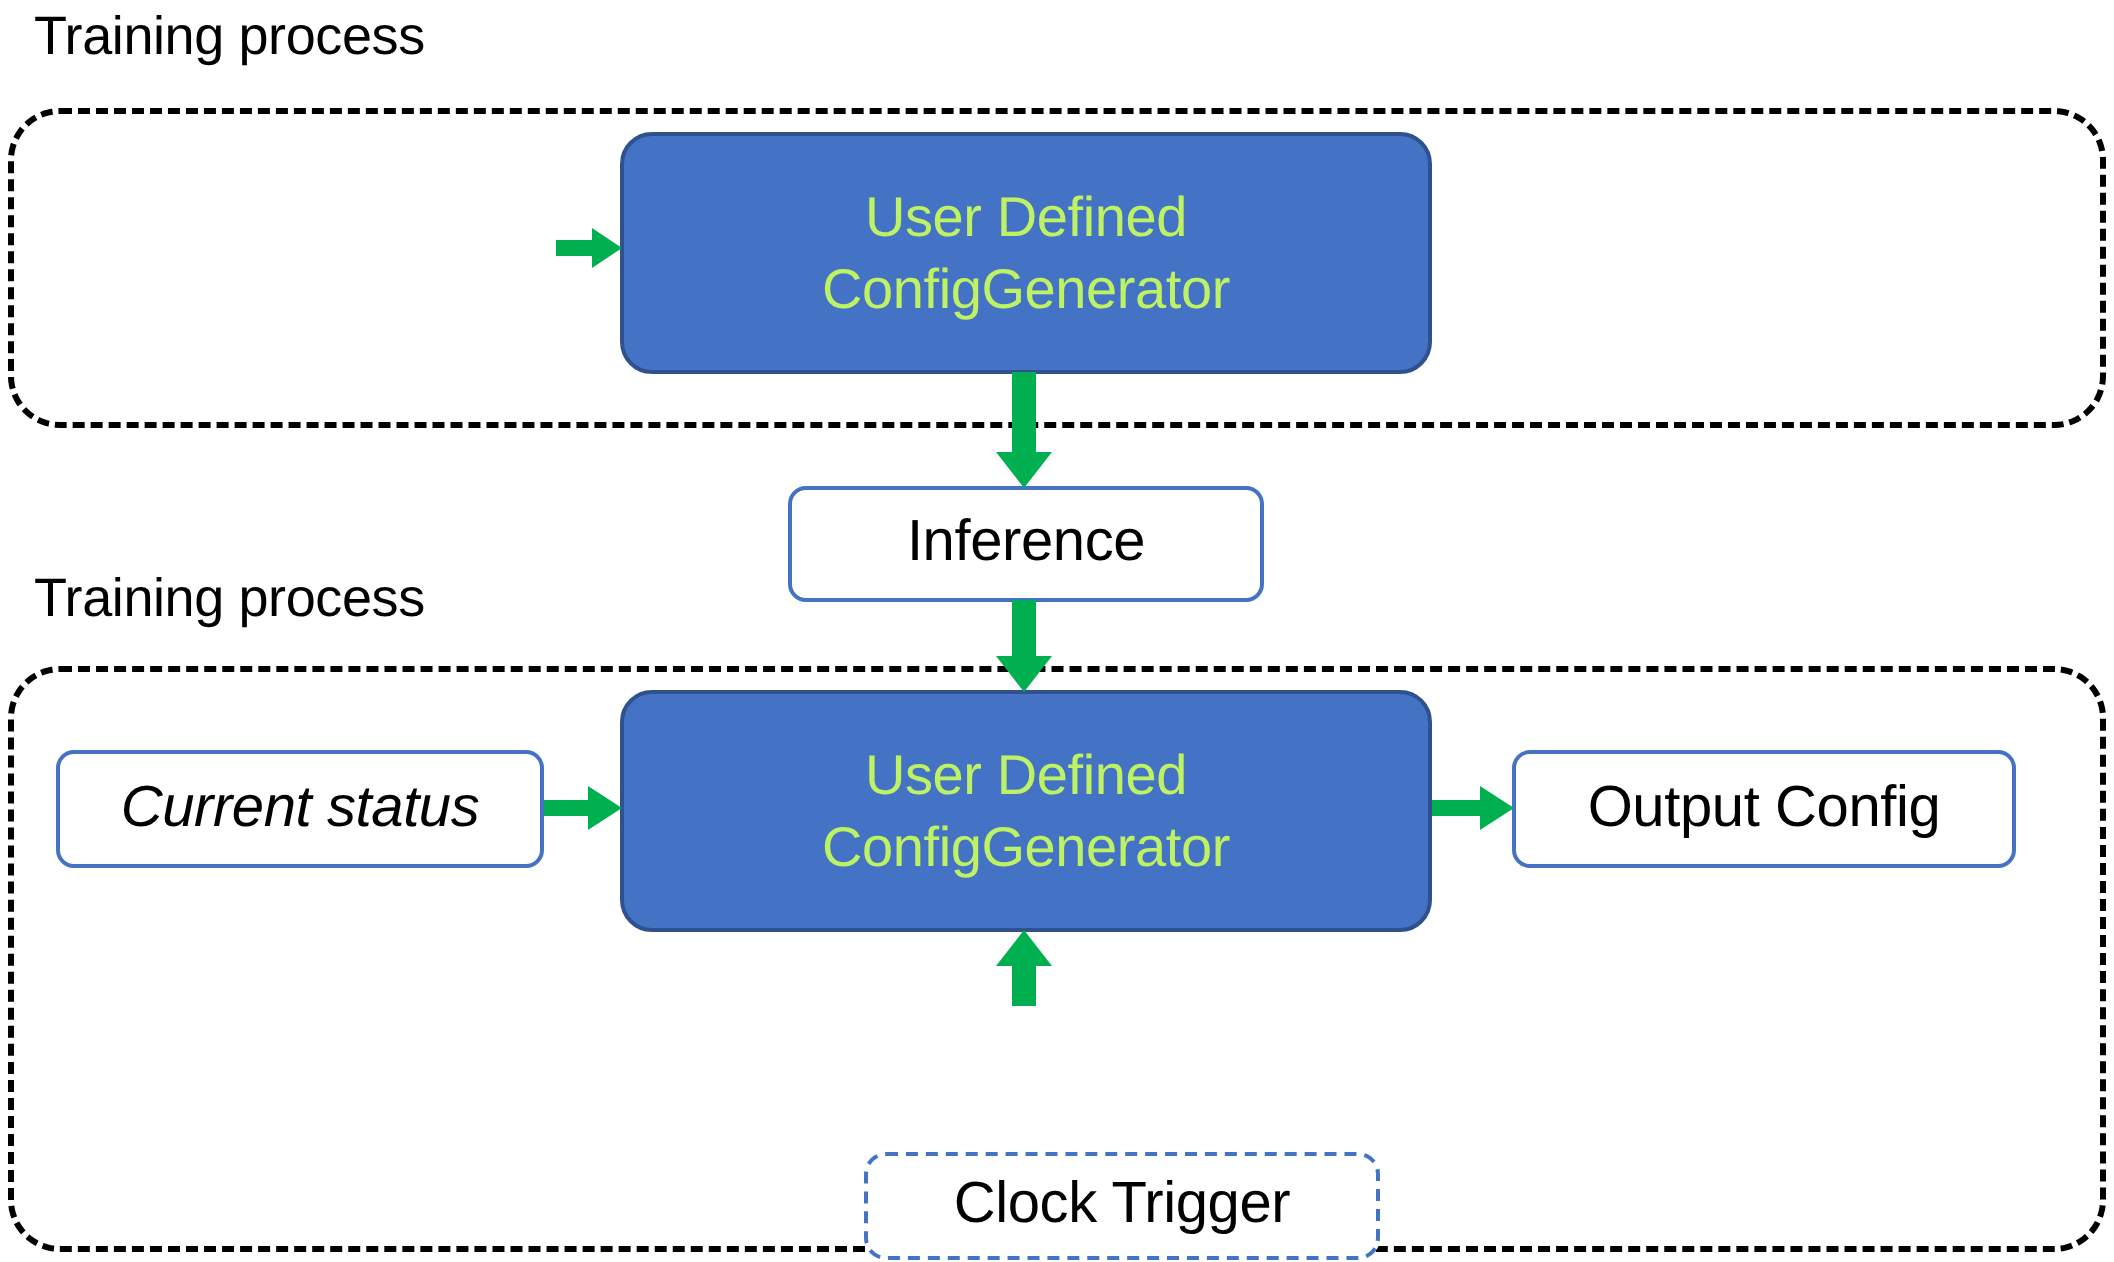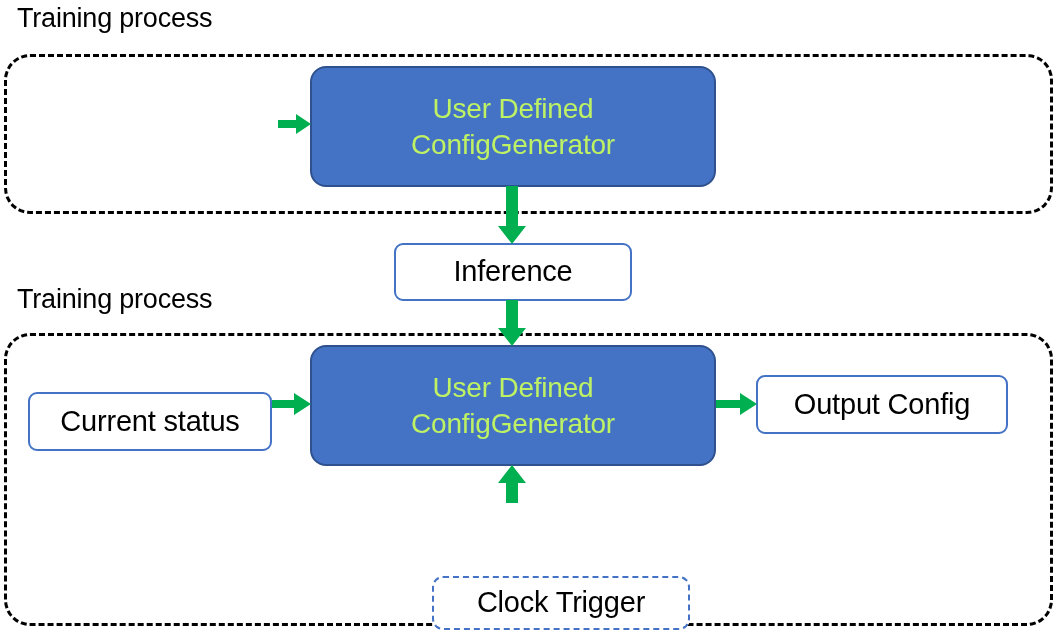--- a/index.html
+++ b/index.html
@@ -74,21 +74,21 @@
   }
 
   
   #node-training-data { left: 40px;  top: 96px;  width: 238px; height: 60px; }
   #node-cfggen-train  { left: 310px; top: 66px;  width: 406px; height: 121px; }
 
   
   #node-checkpoint    { left: 394px; top: 243px; width: 238px; height: 58px; }
 
   
-  #node-current-status{ left: 28px;  top: 392px; width: 244px; height: 59px; }
+  #node-current-status{ left: 28px;  top: 375px; width: 244px; height: 59px; font-style: italic; }
   #node-cfggen-infer  { left: 310px; top: 345px; width: 406px; height: 121px; }
   #node-output-config { left: 756px; top: 375px; width: 252px; height: 59px; }
 
   
   #node-log-trigger   { left: 357px; top: 496px; width: 256px; height: 54px; z-index: 3; }
   #node-clock-trigger { left: 432px; top: 576px; width: 258px; height: 54px; z-index: 4; }
 
   
   .arrow {
     position: absolute;

